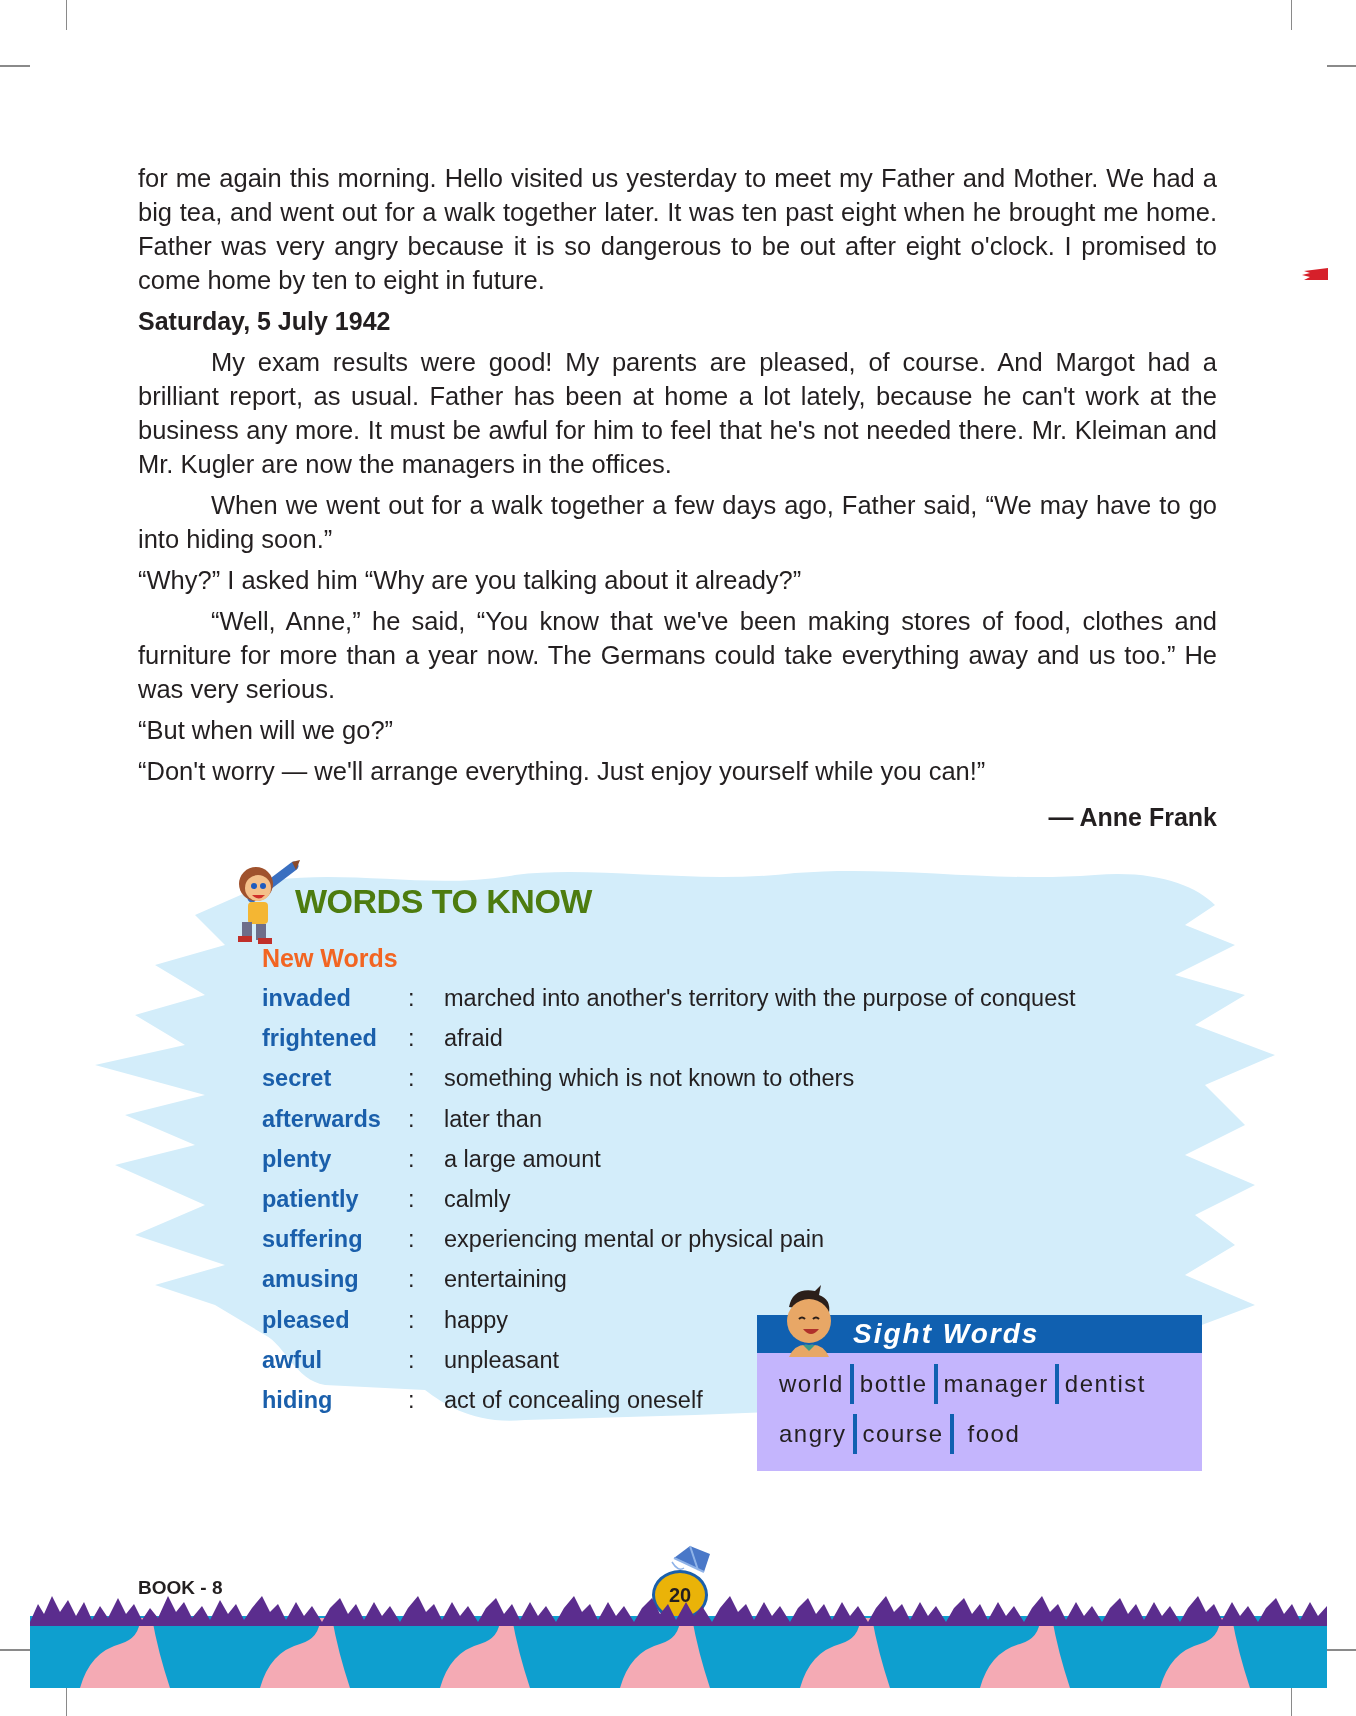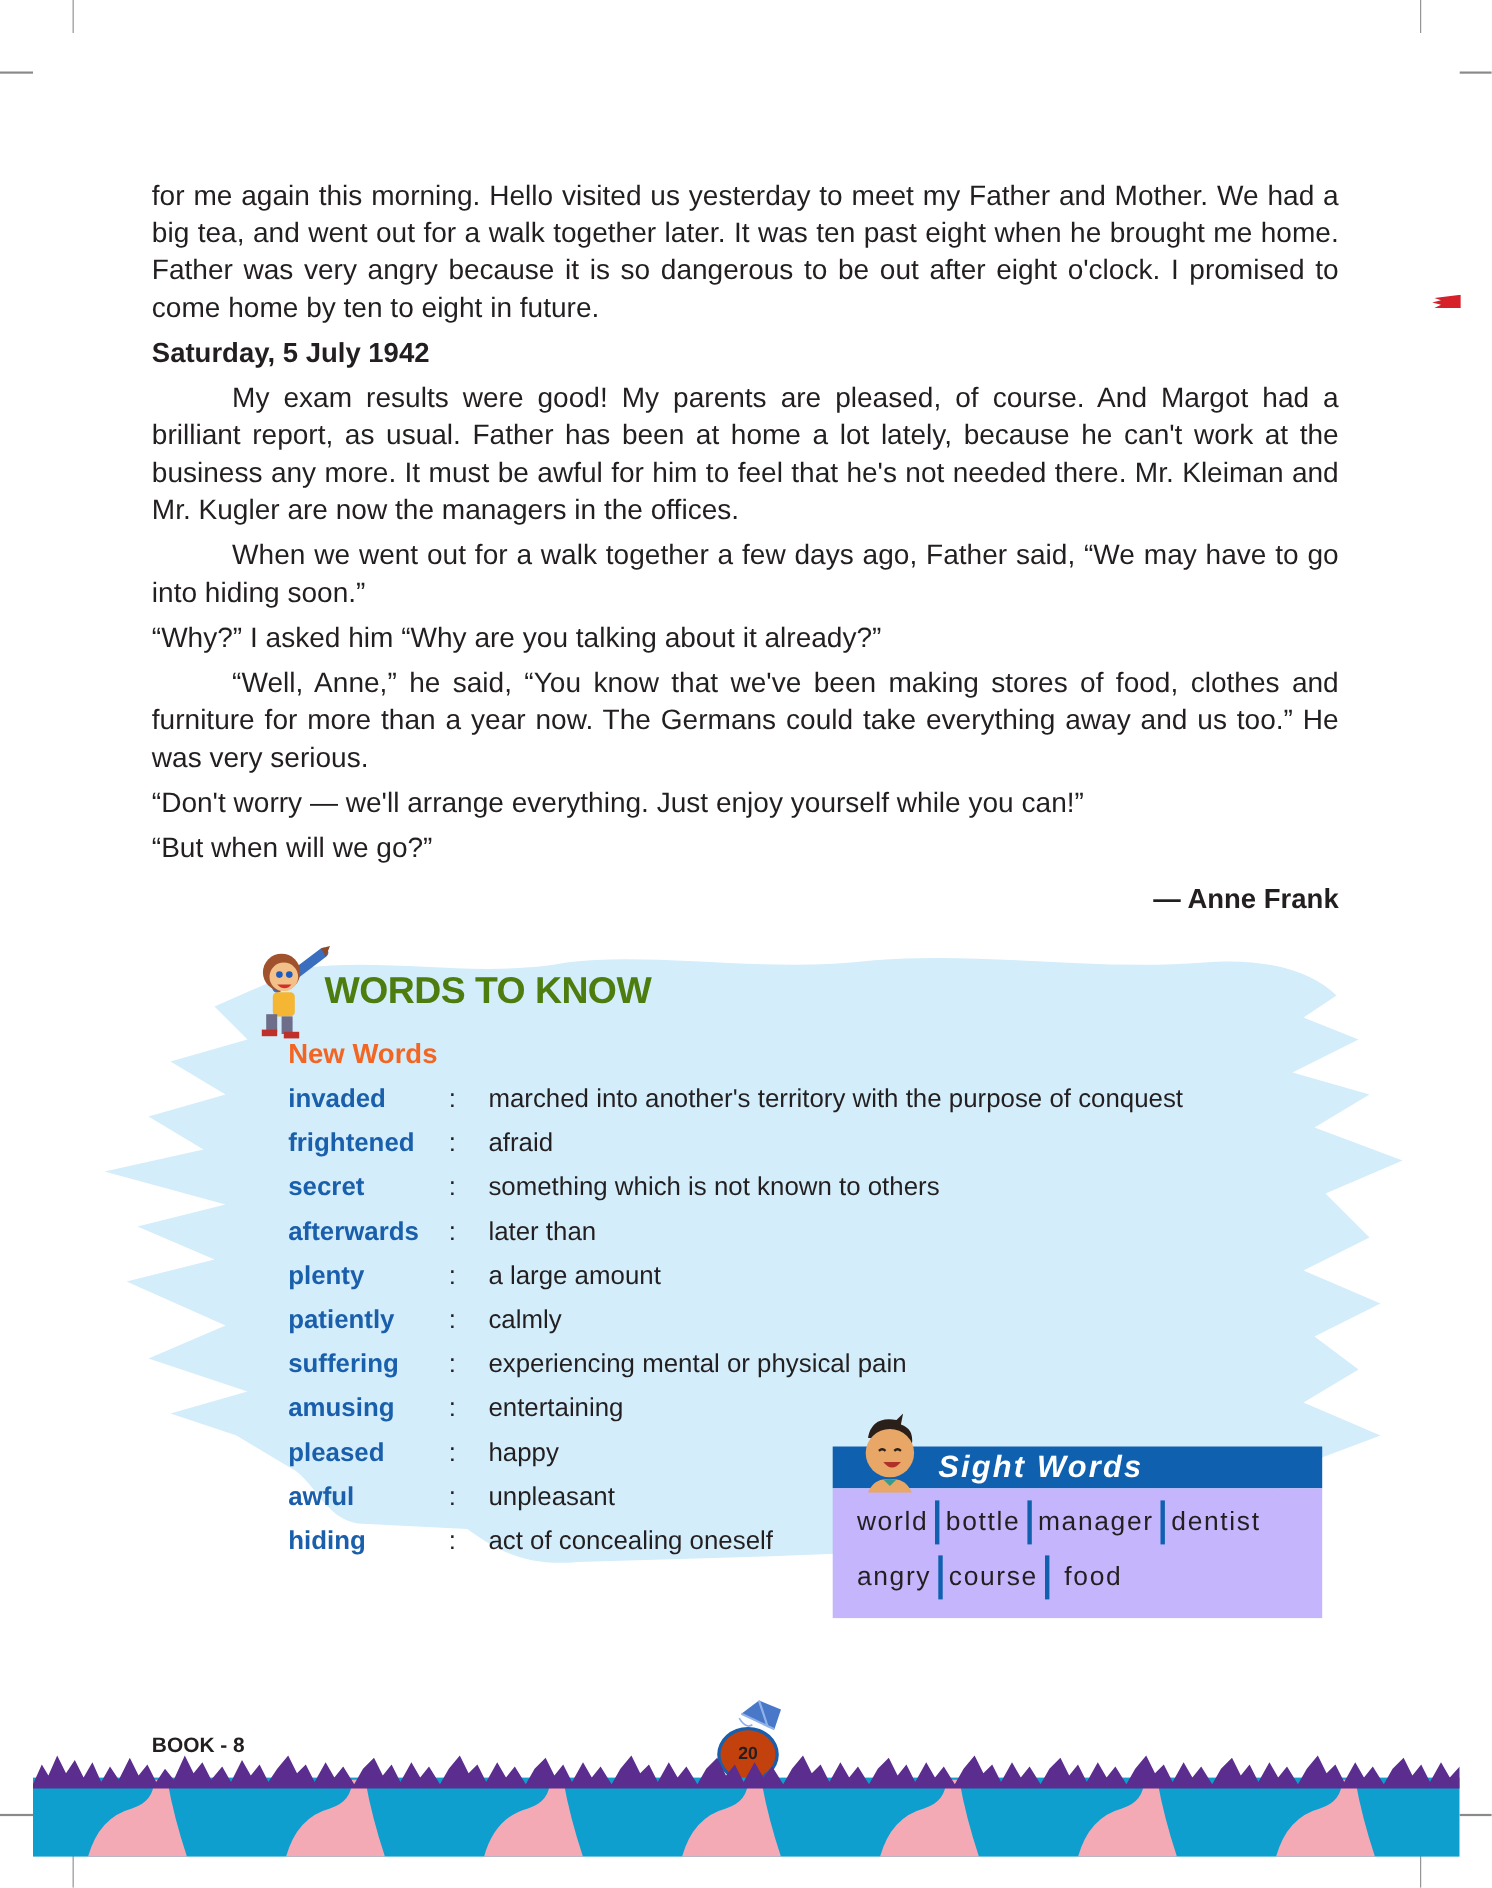--- a/index.html
+++ b/index.html
@@ -42,22 +42,22 @@
   .sight-body { background: #c4b5fd; padding: 6px 0 12px 22px; }
   .srow { display: flex; align-items: center; height: 50px; font-size: 24px; letter-spacing: 1.5px; color: #231f20; }
   .sword { padding: 0 6px; }
   .sword:first-child { padding-left: 0; }
   .sbar { width: 4px; height: 40px; background: #1060b0; }
   .mascot2 { position: absolute; left: 775px; top: 1285px; width: 70px; height: 72px; }
 
   .footer-label { position: absolute; left: 138px; top: 1577px; font-size: 19px; font-weight: bold; color: #231f20; }
   .page-circle {
     position: absolute; left: 652px; top: 1570px; width: 50px; height: 44px; border-radius: 50%;
-    border: 3px solid #1a5fab; background: #c2410c; text-align: center; line-height: 44px;
-    font-size: 16px; font-weight: bold; color: #231f20;
+    border: 3px solid #1a5fab; background: #eab308; text-align: center; line-height: 44px;
+    font-size: 20px; font-weight: bold; color: #231f20;
   }
   .kite { position: absolute; left: 668px; top: 1544px; width: 44px; height: 34px; }
   .scenery { position: absolute; left: 30px; top: 1592px; width: 1297px; height: 96px; }
 </style>
 </head>
 <body>
 
 <div class="crop" style="left:66px;top:0;width:1px;height:30px;"></div>
 <div class="crop" style="left:1291px;top:0;width:1px;height:30px;"></div>
 <div class="crop" style="left:0;top:65px;width:30px;height:2px;"></div>
@@ -71,22 +71,22 @@
   <path d="M28 0 L28 12 L4 12 L10 9 L2 7 L10 5 L4 3 Z" fill="#d6202a"></path>
 </svg>
 
 <div class="prose">
   <p>for me again this morning. Hello visited us yesterday to meet my Father and Mother. We had a big tea, and went out for a walk together later. It was ten past eight when he brought me home. Father was very angry because it is so dangerous to be out after eight o'clock. I promised to come home by ten to eight in future.</p>
   <h3>Saturday, 5 July 1942</h3>
   <p class="indent">My exam results were good! My parents are pleased, of course. And Margot had a brilliant report, as usual. Father has been at home a lot lately, because he can't work at the business any more. It must be awful for him to feel that he's not needed there. Mr. Kleiman and Mr. Kugler are now the managers in the offices.</p>
   <p class="indent">When we went out for a walk together a few days ago, Father said, “We may have to go into hiding soon.”</p>
   <p>“Why?” I asked him “Why are you talking about it already?”</p>
   <p class="indent">“Well, Anne,” he said, “You know that we've been making stores of food, clothes and furniture for more than a year now. The Germans could take everything away and us too.” He was very serious.</p>
+  <p>“But when will we go?”</p>
   <p>“Don't worry — we'll arrange everything. Just enjoy yourself while you can!”</p>
-  <p>“But when will we go?”</p>
 </div>
 <div class="author">— Anne Frank</div>
 
 <svg class="splash" viewBox="0 0 1180 600" preserveAspectRatio="none">
   <path fill="#d3edfa" d="M180 15 C260 5 340 25 420 10 C500 0 600 20 700 8 C800 0 900 18 1000 10 C1060 5 1100 20 1120 40
     L1090 60 L1140 80 L1080 110 L1150 130 L1100 160 L1180 190 L1110 220 L1150 260 L1090 290 L1160 320
     L1100 350 L1140 380 L1090 410 L1160 440 L1080 470 L1060 500 L900 505 L860 540 L600 550 L430 555
     C380 560 350 540 330 525 L230 520 C200 515 190 480 170 470 L120 440 L60 420 L130 400 L40 370 L110 340
     L20 300 L100 280 L30 250 L110 230 L0 200 L90 180 L40 150 L110 130 L60 100 L130 80 L100 50 Z"></path>
 </svg>

